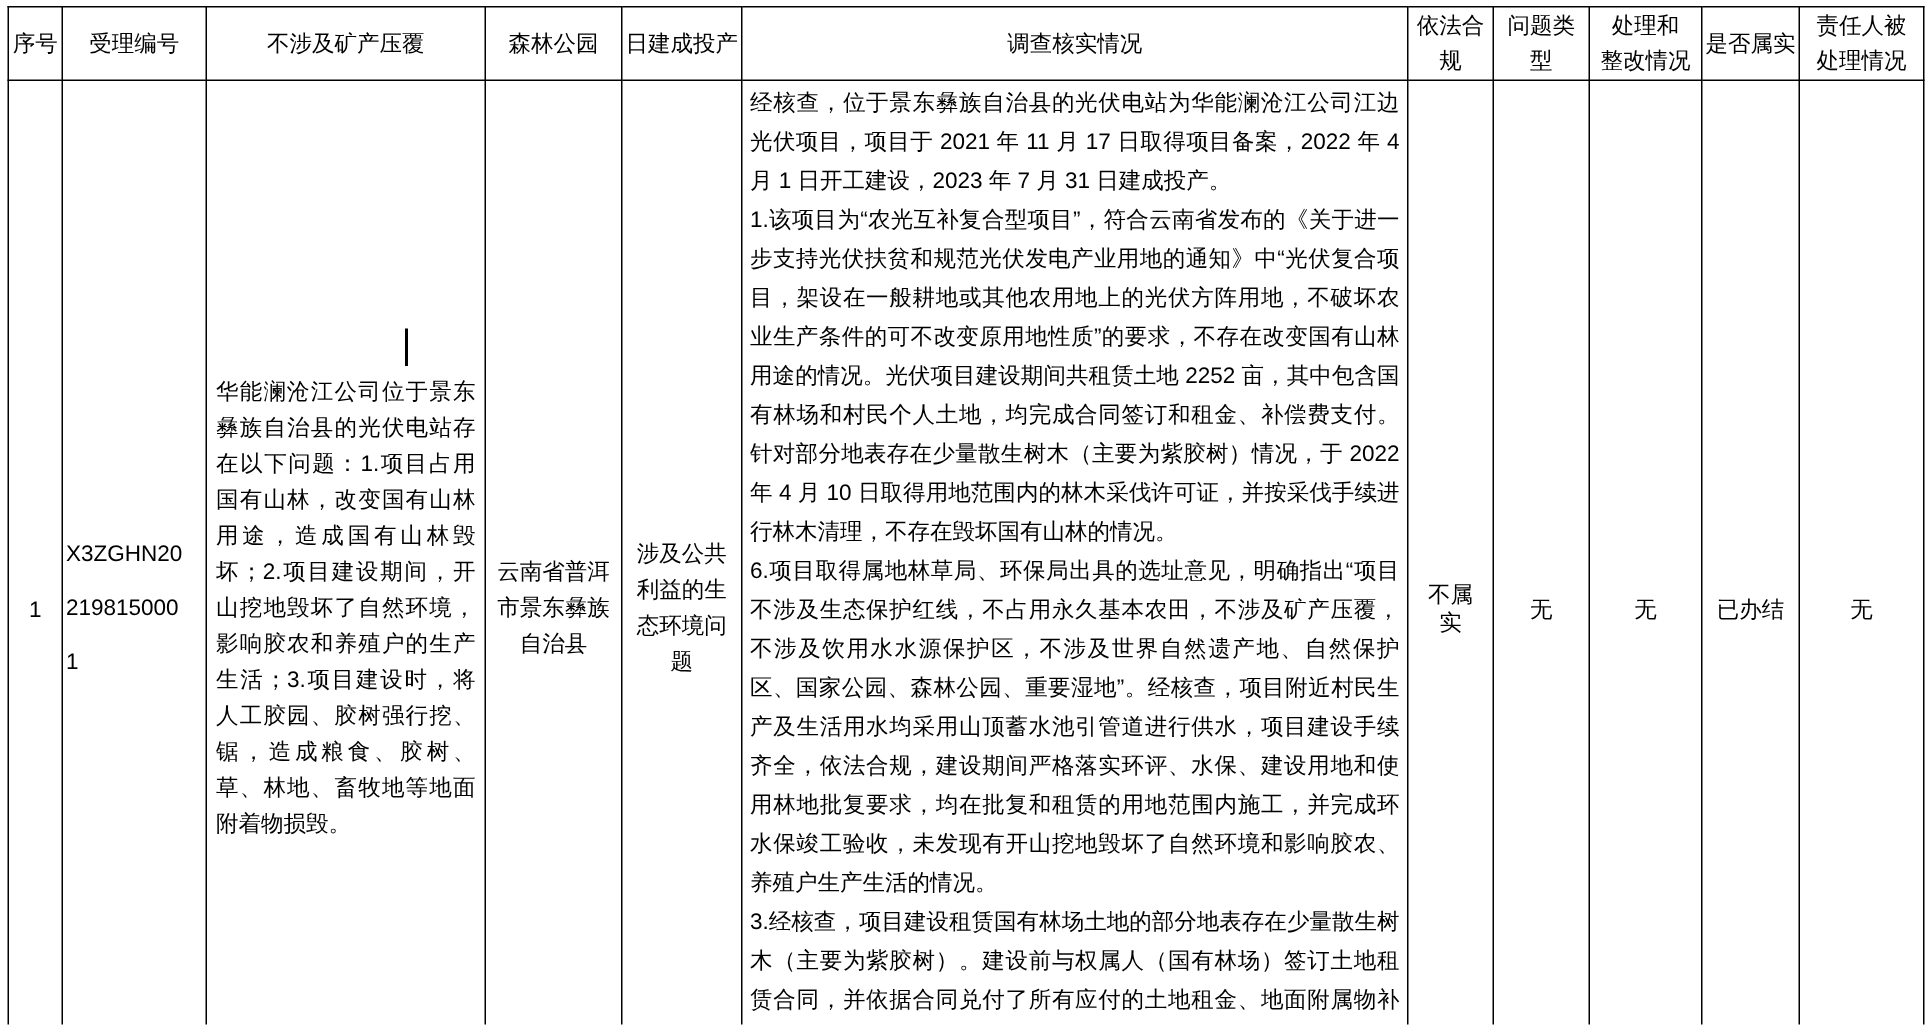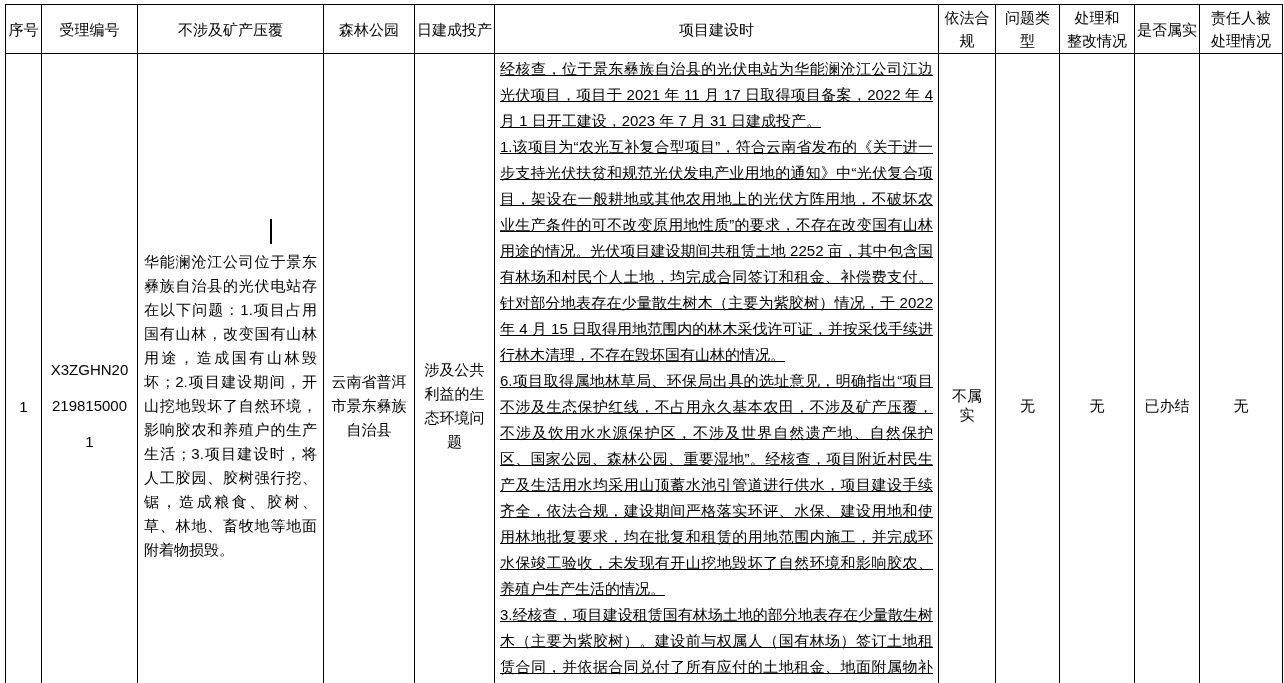--- a/index.html
+++ b/index.html
@@ -33,39 +33,39 @@
     line-height:23px;
     white-space:pre-line;
     padding:0 2px;
   }
   td{
     vertical-align:middle;
     padding:0 6px;
   }
   td.cell-seq{text-align:center;}
   td.cell-acc{text-align:center;padding:0 2px;}
-  .acc-line{line-height:36px;text-align:center;}
+  .acc-line{line-height:36px;text-align:left;}
   td.cell-problem{
     text-align:justify;
     line-height:24px;
     padding:0 6px;
   }
   td.cell-region,td.cell-type{
     text-align:center;
     line-height:24px;
   }
   td.cell-type{padding:0 6px;}
   td.cell-invest{
     vertical-align:top;
     text-align:justify;
     line-height:26px;
     padding:2px 5px 0 5px;
     height:621px;
   }
-  .invest-par{margin:0;text-decoration:underline;}
+  .invest-par{margin:0;}
   td.cell-short{text-align:center;}
   .text-caret{
     position:absolute;
     left:270px;top:219px;
     width:2px;height:25px;
     background:#000000;
   }
 </style>
 </head>
 <body>
@@ -84,21 +84,21 @@
     <col style="width:65px">
     <col style="width:83px">
   </colgroup>
   <thead>
     <tr>
       <th>序号</th>
       <th>受理编号</th>
       <th>不涉及矿产压覆</th>
       <th>森林公园</th>
       <th>日建成投产</th>
-      <th>项目建设时</th>
+      <th>调查核实情况</th>
       <th>依法合规</th>
       <th>问题类型</th>
       <th>处理和
 整改情况</th>
       <th>是否属实</th>
       <th>责任人被
 处理情况</th>
     </tr>
   </thead>
   <tbody>
@@ -107,21 +107,21 @@
       <td class="cell-acc">
         <div class="acc-line">X3ZGHN20</div>
         <div class="acc-line">219815000</div>
         <div class="acc-line">1</div>
       </td>
       <td class="cell-problem">华能澜沧江公司位于景东彝族自治县的光伏电站存在以下问题：1.项目占用国有山林，改变国有山林用途，造成国有山林毁坏；2.项目建设期间，开山挖地毁坏了自然环境，影响胶农和养殖户的生产生活；3.项目建设时，将人工胶园、胶树强行挖、锯，造成粮食、胶树、草、林地、畜牧地等地面附着物损毁。</td>
       <td class="cell-region">云南省普洱市景东彝族自治县</td>
       <td class="cell-type">涉及公共利益的生态环境问题</td>
       <td class="cell-invest">
         <p class="invest-par">经核查，位于景东彝族自治县的光伏电站为华能澜沧江公司江边光伏项目，项目于 2021 年 11 月 17 日取得项目备案，2022 年 4 月 1 日开工建设，2023 年 7 月 31 日建成投产。</p>
-        <p class="invest-par">1.该项目为“农光互补复合型项目”，符合云南省发布的《关于进一步支持光伏扶贫和规范光伏发电产业用地的通知》中“光伏复合项目，架设在一般耕地或其他农用地上的光伏方阵用地，不破坏农业生产条件的可不改变原用地性质”的要求，不存在改变国有山林用途的情况。光伏项目建设期间共租赁土地 2252 亩，其中包含国有林场和村民个人土地，均完成合同签订和租金、补偿费支付。针对部分地表存在少量散生树木（主要为紫胶树）情况，于 2022 年 4 月 15 日取得用地范围内的林木采伐许可证，并按采伐手续进行林木清理，不存在毁坏国有山林的情况。</p>
+        <p class="invest-par">1.该项目为“农光互补复合型项目”，符合云南省发布的《关于进一步支持光伏扶贫和规范光伏发电产业用地的通知》中“光伏复合项目，架设在一般耕地或其他农用地上的光伏方阵用地，不破坏农业生产条件的可不改变原用地性质”的要求，不存在改变国有山林用途的情况。光伏项目建设期间共租赁土地 2252 亩，其中包含国有林场和村民个人土地，均完成合同签订和租金、补偿费支付。针对部分地表存在少量散生树木（主要为紫胶树）情况，于 2022 年 4 月 10 日取得用地范围内的林木采伐许可证，并按采伐手续进行林木清理，不存在毁坏国有山林的情况。</p>
         <p class="invest-par">6.项目取得属地林草局、环保局出具的选址意见，明确指出“项目不涉及生态保护红线，不占用永久基本农田，不涉及矿产压覆，不涉及饮用水水源保护区，不涉及世界自然遗产地、自然保护区、国家公园、森林公园、重要湿地”。经核查，项目附近村民生产及生活用水均采用山顶蓄水池引管道进行供水，项目建设手续齐全，依法合规，建设期间严格落实环评、水保、建设用地和使用林地批复要求，均在批复和租赁的用地范围内施工，并完成环水保竣工验收，未发现有开山挖地毁坏了自然环境和影响胶农、养殖户生产生活的情况。</p>
         <p class="invest-par">3.经核查，项目建设租赁国有林场土地的部分地表存在少量散生树木（主要为紫胶树）。建设前与权属人（国有林场）签订土地租赁合同，并依据合同兑付了所有应付的土地租金、地面附属物补偿费等。权属人对项目单位租赁土地范围内的树木按采伐手续进行了清理，因此不存在强行挖、锯，造成粮食、胶树、草、林地、畜牧地等地面附着物损毁的情况。</p>
       </td>
       <td class="cell-short">不属实</td>
       <td class="cell-short">无</td>
       <td class="cell-short">无</td>
       <td class="cell-short">已办结</td>
       <td class="cell-short">无</td>
     </tr>
   </tbody>

